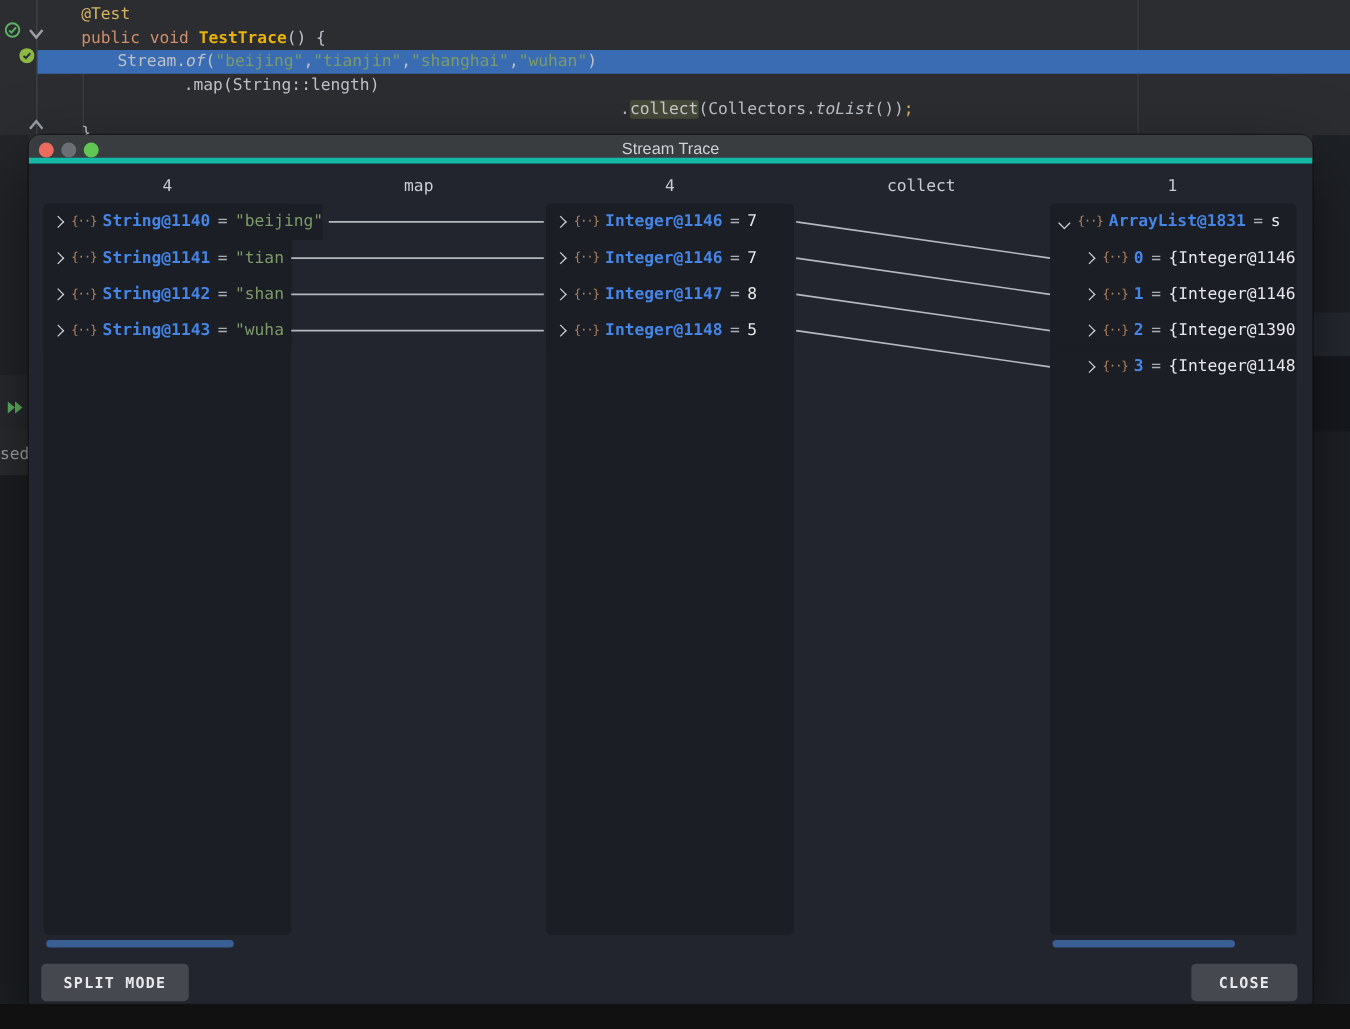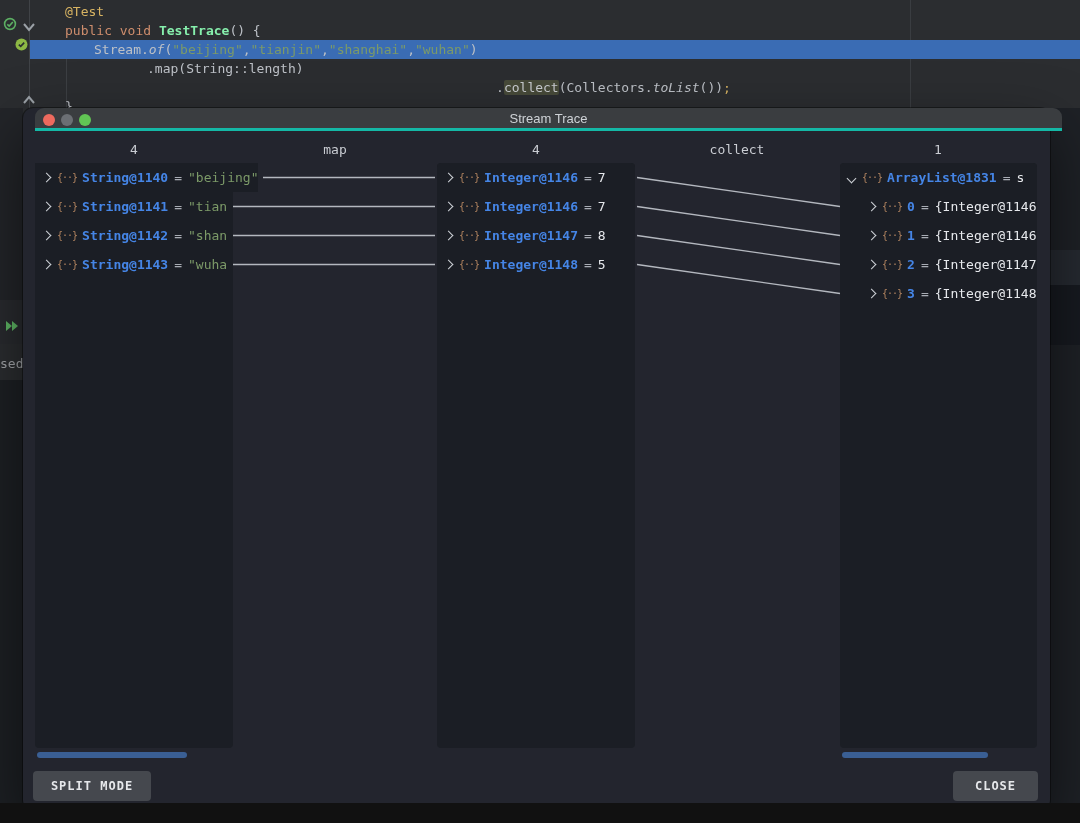--- a/index.html
+++ b/index.html
@@ -10,41 +10,41 @@
   }
   
   #editor { position:absolute; left:0; top:0; width:1080px; height:108px; overflow:hidden; background:#2b2d30; }
   .gutter-line { position:absolute; left:29px; top:0; width:1px; height:108px; background:#404347; }
   .indent-guide { position:absolute; left:66px; top:58px; width:1px; height:50px; background:#3c3f43; }
   .margin-guide { position:absolute; left:910px; top:0; width:1px; height:108px; background:#3a3d41; }
   .code-line { position:absolute; left:30px; right:0; height:19px; line-height:19px; font-size:13px; white-space:pre; }
   .code-line.selected { background:#3a6cb4; }
   .tk-annotation { color:#d7b362; }
   .tk-keyword { color:#cf8e6d; }
-  .tk-method { color:#86efac; font-weight:700; }
+  .tk-method { color:#eab308; font-weight:700; }
   .tk-plain { color:#bdc1c7; }
   .tk-static { color:#bdc1c7; font-style:italic; }
   .tk-string { color:#7c9a68; }
   .tk-plain-highlight { color:#c9ccd0; background:#474a39; border-radius:2px; }
   .tk-semicolon { color:#d7b362; }
   .gutter-icon { position:absolute; }
   .fold-marker { position:absolute; }
   
   .band { position:absolute; }
   #left-strip-text { position:absolute; left:0px; top:356px; font-size:13px; color:#a6a9ad; }
   .right-frag { position:absolute; left:1006px; font-size:15px; white-space:pre; }
   
   #dialog {
     position:absolute; left:23px; top:108px; width:1027px; height:700px;
     background:#23252e; border-radius:10px 10px 8px 8px;
     box-shadow:0 25px 60px rgba(0,0,0,0.55), 0 0 0 1px rgba(0,0,0,0.4);
   }
   #titlebar {
-    position:absolute; left:12px; top:0; width:100%; height:23px;
-    background:#3a3d40; border-radius:9px 9px 0 0; border-bottom:3px solid #14b8a6;
+    position:absolute; left:0; top:0; width:100%; height:23px;
+    background:#3a3d40; border-radius:9px 9px 0 0; border-bottom:5px solid #14b8a6;
   }
   .traffic { position:absolute; top:6px; width:12px; height:12px; border-radius:50%; }
   #dialog-title {
     position:absolute; left:0; right:0; top:3px; text-align:center;
     font-family:"Liberation Sans", sans-serif; font-size:13px; color:#ced2d6;
   }
   .stage-label { position:absolute; top:34px; height:16px; line-height:16px; transform:translateX(-50%);
     font-size:13px; color:#c9ccd2; }
   .panel { position:absolute; top:55px; height:585px; background:#1b1e25; border-radius:4px; }
   #col1 { left:12px;  width:198px; overflow:visible; }
@@ -151,21 +151,21 @@
     <div id="col2" class="panel">
         <div class="tree-row"><span class="chev right"></span><span class="vicon">{··}</span><span class="vname">Integer@1146</span><span class="veq">=</span><span class="vnumber">7</span></div>
         <div class="tree-row"><span class="chev right"></span><span class="vicon">{··}</span><span class="vname">Integer@1146</span><span class="veq">=</span><span class="vnumber">7</span></div>
         <div class="tree-row"><span class="chev right"></span><span class="vicon">{··}</span><span class="vname">Integer@1147</span><span class="veq">=</span><span class="vnumber">8</span></div>
         <div class="tree-row"><span class="chev right"></span><span class="vicon">{··}</span><span class="vname">Integer@1148</span><span class="veq">=</span><span class="vnumber">5</span></div>
       </div>
     <div id="col3" class="panel">
         <div class="tree-row"><span class="chev down"></span><span class="vicon">{··}</span><span class="vname">ArrayList@1831</span><span class="veq">=</span><span class="vnumber">s</span></div>
         <div class="tree-row child"><span class="chev right"></span><span class="vicon">{··}</span><span class="vname">0</span><span class="veq">=</span><span class="vnumber">{Integer@1146</span></div>
         <div class="tree-row child"><span class="chev right"></span><span class="vicon">{··}</span><span class="vname">1</span><span class="veq">=</span><span class="vnumber">{Integer@1146</span></div>
-        <div class="tree-row child"><span class="chev right"></span><span class="vicon">{··}</span><span class="vname">2</span><span class="veq">=</span><span class="vnumber">{Integer@1147</span></div>
+        <div class="tree-row child"><span class="chev right"></span><span class="vicon">{··}</span><span class="vname">2</span><span class="veq">=</span><span class="vnumber">{Integer@1390</span></div>
         <div class="tree-row child"><span class="chev right"></span><span class="vicon">{··}</span><span class="vname">3</span><span class="veq">=</span><span class="vnumber">{Integer@1148</span></div>
       </div>
 
     <svg id="conn-svg" width="1027" height="700">
         <line x1="240" y1="69.5" x2="412" y2="69.5" stroke="#b4b8bf" stroke-width="1.3"></line>
         <line x1="210" y1="98.5" x2="412" y2="98.5" stroke="#b4b8bf" stroke-width="1.3"></line>
         <line x1="210" y1="127.5" x2="412" y2="127.5" stroke="#b4b8bf" stroke-width="1.3"></line>
         <line x1="210" y1="156.5" x2="412" y2="156.5" stroke="#b4b8bf" stroke-width="1.3"></line>
         <line x1="614" y1="69.5" x2="817" y2="98.5" stroke="#b4b8bf" stroke-width="1.3"></line>
         <line x1="614" y1="98.5" x2="817" y2="127.5" stroke="#b4b8bf" stroke-width="1.3"></line>

